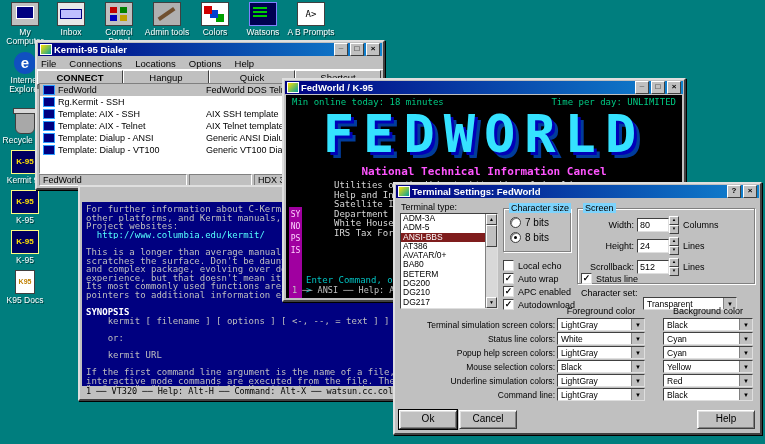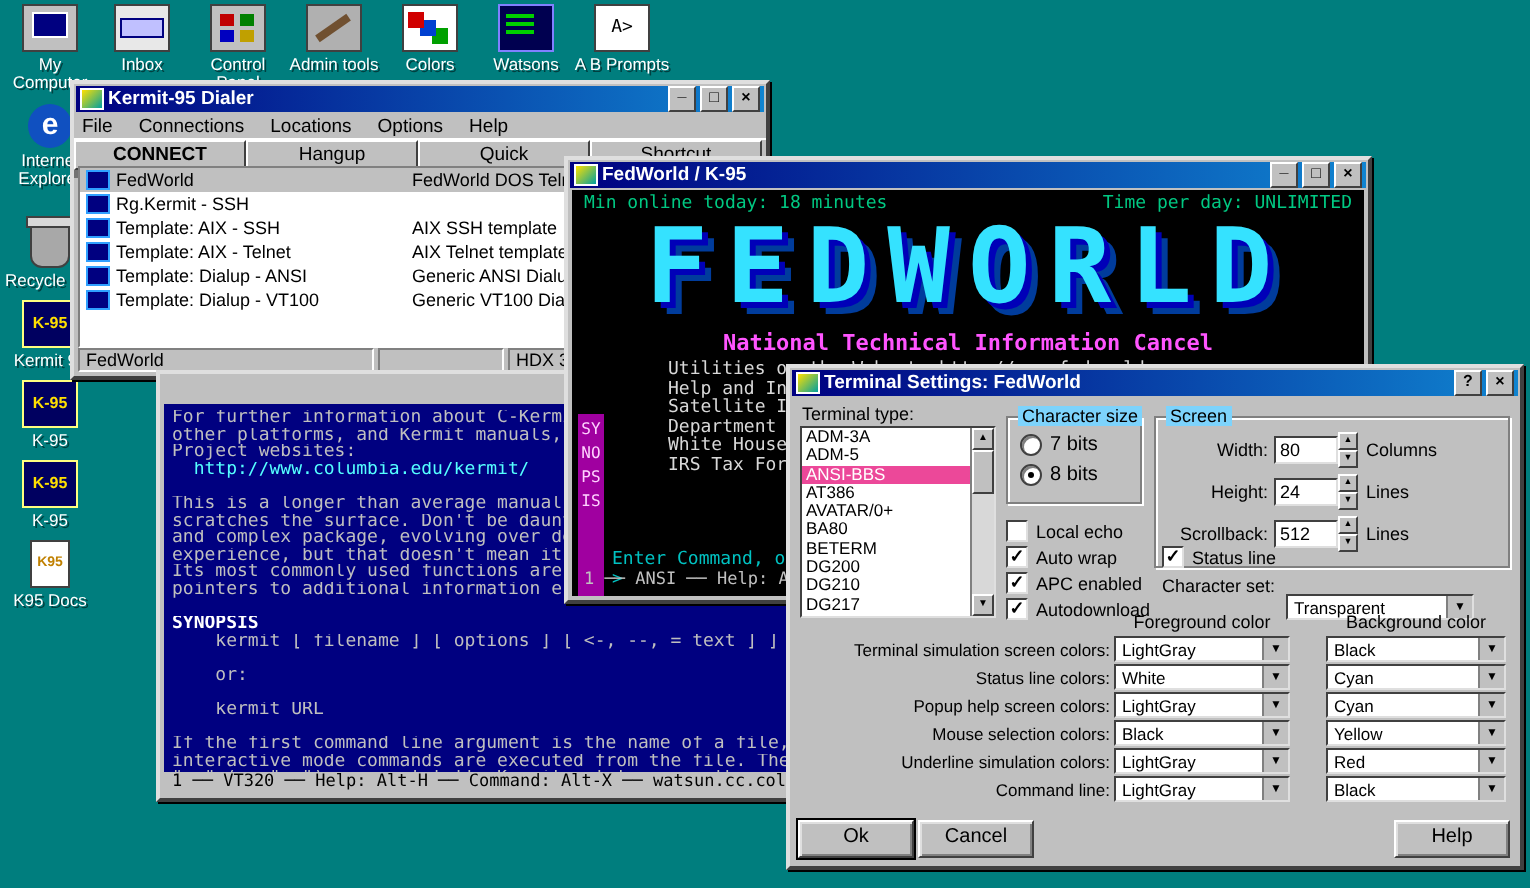--- a/index.html
+++ b/index.html
@@ -75,21 +75,21 @@
   .wl.cy{color:#55ffff}
   .wl.hd{color:#fff;font-weight:bold}
   .wstatus{position:absolute;left:2px;right:2px;bottom:2px;height:11px;background:#c0c0c0;color:#000;
            font-size:8.5px;line-height:11px;padding-left:4px;white-space:nowrap;overflow:hidden;
            font-family:"DejaVu Sans Mono",monospace}
   
   .lbl{position:absolute;font-size:9px;white-space:nowrap}
   .listbox{position:absolute;background:#fff;border:1px solid;border-color:#404040 #dfdfdf #dfdfdf #404040;display:flex}
   .lbitems{flex:1;overflow:hidden}
   .lbitem{font-size:8.5px;line-height:9.3px;padding-left:2px;white-space:nowrap}
-  .lbitem.sel{background:#ec4899;color:#fff}
+  .lbitem.sel{background:#7f1d1d;color:#fff}
   .sbar{width:11px;background:#d8d8d8;border-left:1px solid #808080;display:flex;flex-direction:column}
   .sarr{height:9px;background:#c0c0c0;border:1px solid;border-color:#fff #404040 #404040 #fff;
         font-size:5px;text-align:center;line-height:8px}
   .sarr.up::after{content:"▲"}
   .sarr.dn::after{content:"▼"}
   .sthumb{flex:0 0 20px;background:#c0c0c0;border:1px solid;border-color:#fff #404040 #404040 #fff}
   .sfill{flex:1}
   .group{position:absolute;border:1px solid #808080;box-shadow:inset 1px 1px 0 #fff,1px 1px 0 #fff}
   .glabel{position:absolute;top:-6px;left:5px;background:#7dd3fc;font-size:9px;padding:0 2px;white-space:nowrap}
   .rrow{position:absolute;left:6px;display:flex;align-items:flex-start;gap:4px;font-size:10px}

